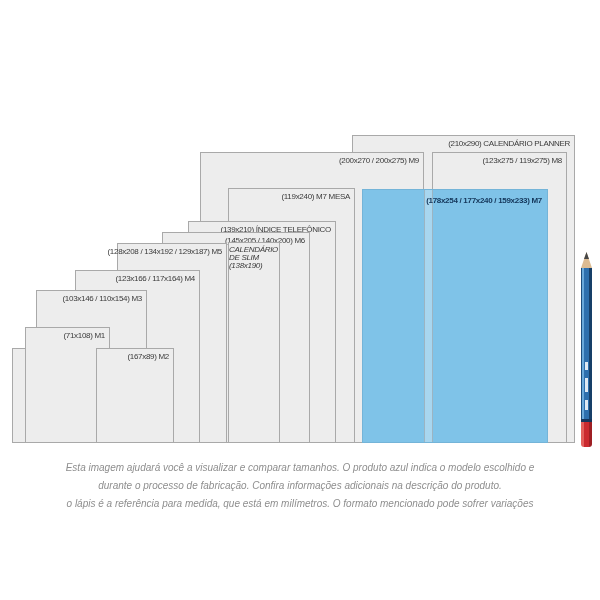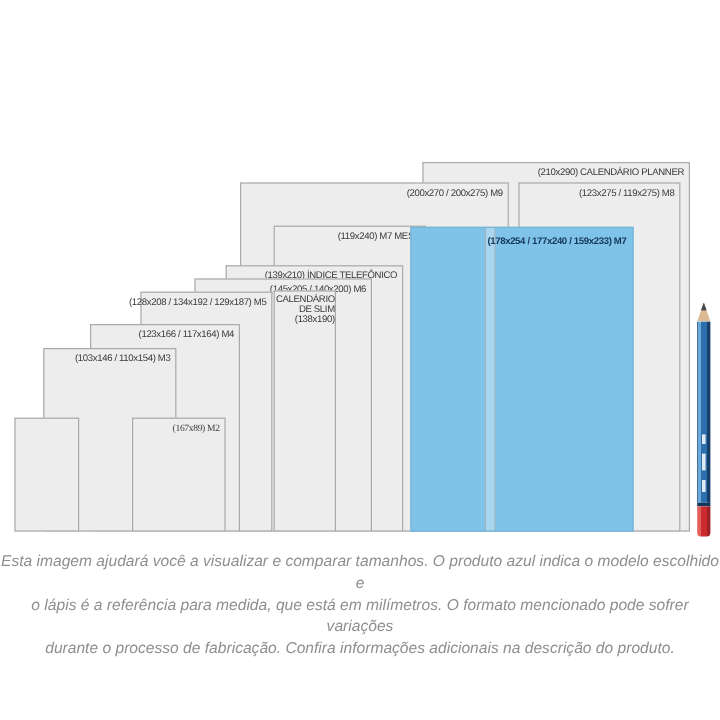--- a/index.html
+++ b/index.html
@@ -4,41 +4,41 @@
 <style>
   html,body{margin:0;padding:0;background:#ffffff;}
   body{width:600px;height:600px;position:relative;overflow:hidden;
        font-family:"Liberation Sans", sans-serif;}
   .stage{position:absolute;left:0;top:0;width:600px;height:481px;}
   .rect{position:absolute;background:#ededed;border:1px solid #a9a9a9;box-sizing:border-box;}
   .rect.blue{background:#7fc3e8;border:1px solid #74b4d8;}
   .rlabel{position:absolute;top:3px;right:4px;font-size:8px;letter-spacing:-0.3px;
           color:#3a3a3a;white-space:nowrap;line-height:10px;}
   .rlabel.bold-blue{font-weight:bold;color:#14365a;top:6px;right:5px;}
-  .center-label{position:absolute;top:3px;left:0;right:0;text-align:right;
-          font-size:8px;letter-spacing:-0.3px;color:#3a3a3a;line-height:8px;}
+  .center-label{position:absolute;top:3px;left:0;right:0;text-align:left;
+          font-size:8px;letter-spacing:-0.3px;color:#3a3a3a;line-height:8px;font-style:italic;}
   .gap-strip{position:absolute;top:0;bottom:0;background:rgba(255,255,255,0.32);
           border-left:1px solid rgba(140,140,140,0.45);
           border-right:1px solid rgba(140,140,140,0.45);box-sizing:border-box;}
   
   .pencil{position:absolute;left:581px;top:252px;width:11px;height:195px;}
   .pencil-cone{position:absolute;left:0;top:0;width:11px;height:16px;background:#dcbb92;
           clip-path:polygon(50% 0,100% 100%,0 100%);}
   .pencil-lead{position:absolute;left:3px;top:0;width:5px;height:7px;background:#474747;
           clip-path:polygon(50% 0,100% 100%,0 100%);}
   .pencil-body{position:absolute;left:0;top:16px;width:11px;height:151px;
           background:linear-gradient(90deg,#1c4d7d 0 1px,#6aa9da 1px 3px,#2d6fad 3px 8px,#173f68 8px 11px);}
   .pencil-band{position:absolute;left:0;top:167px;width:11px;height:3px;background:#16365c;}
   .pencil-red{position:absolute;left:0;top:170px;width:11px;height:25px;
           background:linear-gradient(90deg,#e2605c 0 3px,#cb2a2f 3px 8px,#9e1f24 8px 11px);
           border-radius:0 0 3px 3px;}
   .pencil-mark{position:absolute;background:rgba(255,255,255,0.85);width:3px;left:4px;}
   
   .caption{position:absolute;left:0;top:459px;width:600px;text-align:center;
-          color:#8e8e8e;font-style:italic;font-size:13px;line-height:18px;}
+          color:#8e8e8e;font-style:italic;font-size:10px;line-height:18px;}
 </style>
 </head>
 <body>
 
 <div class="stage">
 
   <div class="rect" style="left:352px;top:135px;width:223px;height:308px;z-index:1;">
     <span class="rlabel">(210x290) CALENDÁRIO PLANNER</span>
   </div>
 
@@ -47,21 +47,21 @@
   </div>
 
   <div class="rect" style="left:432px;top:152px;width:135px;height:291px;z-index:3;">
     <span class="rlabel">(123x275 / 119x275) M8</span>
   </div>
 
   <div class="rect" style="left:228px;top:188px;width:127px;height:255px;z-index:4;">
     <span class="rlabel">(119x240) M7 MESA</span>
   </div>
 
-  <div class="rect blue" style="left:342px;top:189px;width:186px;height:254px;z-index:5;">
+  <div class="rect blue" style="left:362px;top:189px;width:186px;height:254px;z-index:5;">
     <div class="gap-strip" style="left:61px;width:9px;"></div>
     <span class="rlabel bold-blue">(178x254 / 177x240 / 159x233) M7</span>
   </div>
 
   <div class="rect" style="left:188px;top:221px;width:148px;height:222px;z-index:6;">
     <span class="rlabel">(139x210) ÍNDICE TELEFÔNICO</span>
   </div>
 
   <div class="rect" style="left:162px;top:232px;width:148px;height:211px;z-index:7;">
     <span class="rlabel">(145x205 / 140x200) M6</span>
@@ -82,35 +82,38 @@
   <div class="rect" style="left:75px;top:270px;width:125px;height:173px;z-index:10;">
     <span class="rlabel">(123x166 / 117x164) M4</span>
   </div>
 
   <div class="rect" style="left:36px;top:290px;width:111px;height:153px;z-index:11;">
     <span class="rlabel">(103x146 / 110x154) M3</span>
   </div>
 
   <div class="rect" style="left:12px;top:348px;width:54px;height:95px;z-index:12;"></div>
 
+  <div class="rect" style="left:25px;top:327px;width:85px;height:116px;z-index:13;">
+    <span class="rlabel">(71x108) M1</span>
+  </div>
 
-  <div class="rect" style="left:110px;top:348px;width:78px;height:95px;z-index:14;font-family:Liberation Serif, serif;">
+  <div class="rect" style="left:96px;top:348px;width:78px;height:95px;z-index:14;">
     <span class="rlabel">(167x89) M2</span>
   </div>
 
   <div class="pencil" style="z-index:20;">
     <div class="pencil-cone"></div>
     <div class="pencil-lead"></div>
     <div class="pencil-body"></div>
     <div class="pencil-mark" style="top:110px;height:8px;"></div>
     <div class="pencil-mark" style="top:126px;height:14px;"></div>
     <div class="pencil-mark" style="top:148px;height:10px;"></div>
     <div class="pencil-band"></div>
     <div class="pencil-red"></div>
   </div>
 
   <div class="caption">
     <div>Esta imagem ajudará você a visualizar e comparar tamanhos. O produto azul indica o modelo escolhido e</div>
+    <div>durante o processo de fabricação. Confira informações adicionais na descrição do produto.</div>
     <div>o lápis é a referência para medida, que está em milímetros. O formato mencionado pode sofrer variações</div>
-    <div>durante o processo de fabricação. Confira informações adicionais na descrição do produto.</div>
   </div>
 
 </div>
 
 </body></html>

